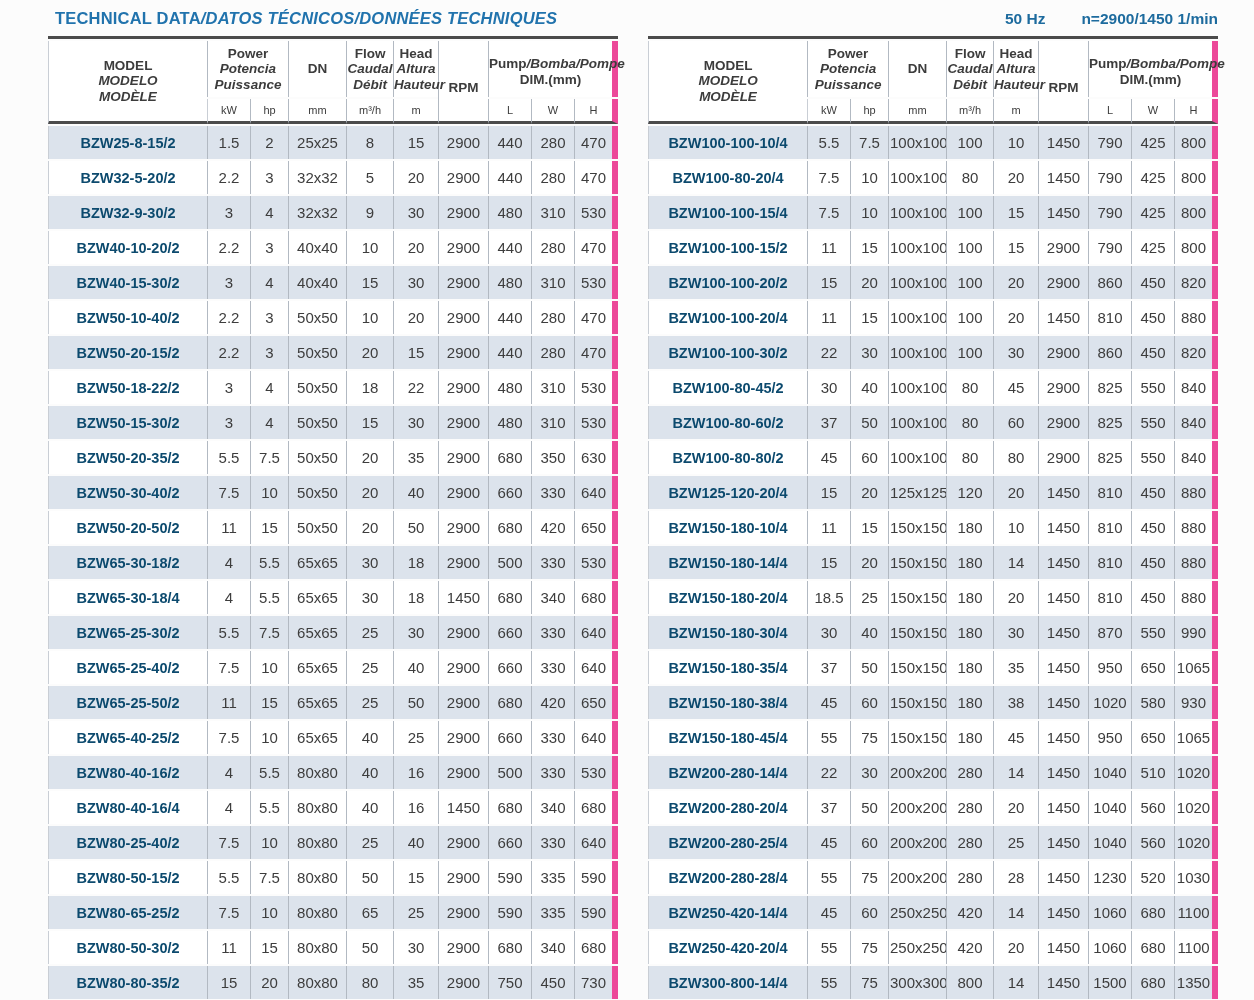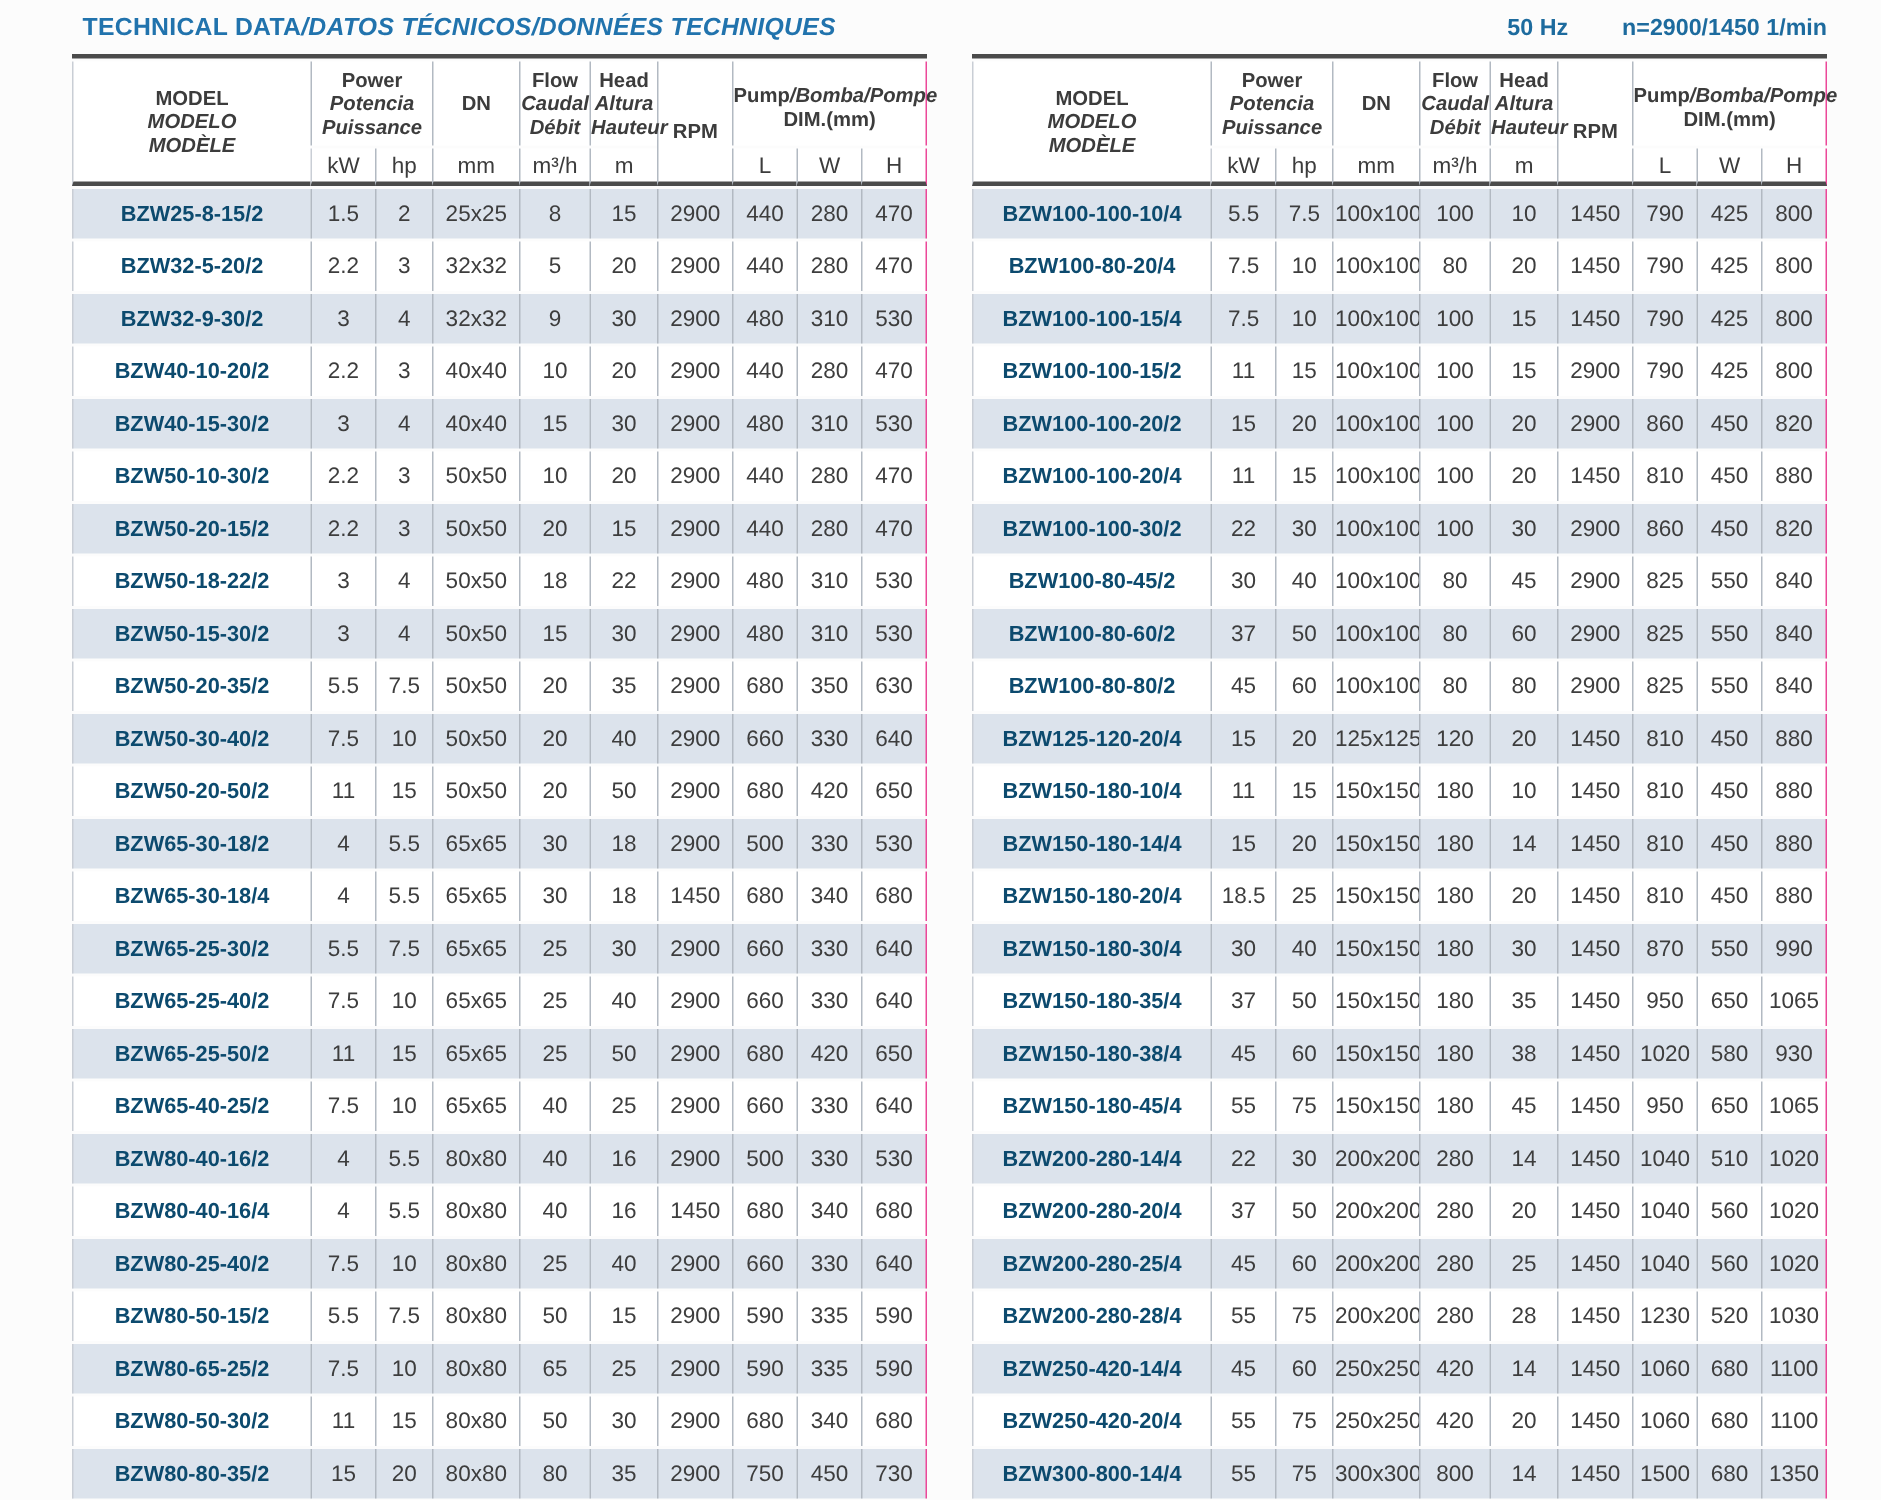--- a/index.html
+++ b/index.html
@@ -33,24 +33,24 @@
   col.c-flow { width:47px; }
   col.c-head { width:45px; }
   col.c-rpm { width:50px; }
   col.c-l { width:43px; }
   col.c-w { width:43px; }
   col.c-h { width:44px; }
 
   th { font-weight:bold; background:#ffffff; padding:0; }
   th, td { border-left:1px solid #b2b9c2; }
   th:first-child, td:first-child { border-left:1px solid #c9ced5; }
-  td:last-child, th.edge-r { border-right:1px solid #ec4899; }
+  td:last-child, th.edge-r { border-right:6px solid #ec4899; }
 
   tr.h1 th { height:51px; vertical-align:middle; font-size:13.5px; line-height:1.16; }
-  tr.h2 th { height:22px; vertical-align:middle; font-weight:normal; font-size:15px; }
+  tr.h2 th { height:22px; vertical-align:middle; font-weight:normal; font-size:11px; }
   tr.h2 th, th.bspan { border-bottom:3px solid #4b4b4b; }
   th .hl { text-align:center; }
   th .it { font-style:italic; }
   th.model-h { font-size:14px; line-height:1.2; }
   th.rpm-h { vertical-align:top; padding-top:13px;margin-left:31px; }
   th.pump-h { vertical-align:top; padding-top:5px; font-size:12px; line-height:1.35; }
 
   tbody td {
     height:31px; text-align:center; vertical-align:middle;
     font-size:15px; color:#3d3d3d; background:#ffffff; overflow:hidden; white-space:nowrap;
@@ -181,21 +181,21 @@
             <td>4</td>
             <td>40x40</td>
             <td>15</td>
             <td>30</td>
             <td>2900</td>
             <td>480</td>
             <td>310</td>
             <td>530</td>
           </tr>
           <tr class="plain">
-            <td class="model">BZW50-10-30/2</td>
+            <td class="model">BZW50-10-40/2</td>
             <td>2.2</td>
             <td>3</td>
             <td>50x50</td>
             <td>10</td>
             <td>20</td>
             <td>2900</td>
             <td>440</td>
             <td>280</td>
             <td>470</td>
           </tr>

